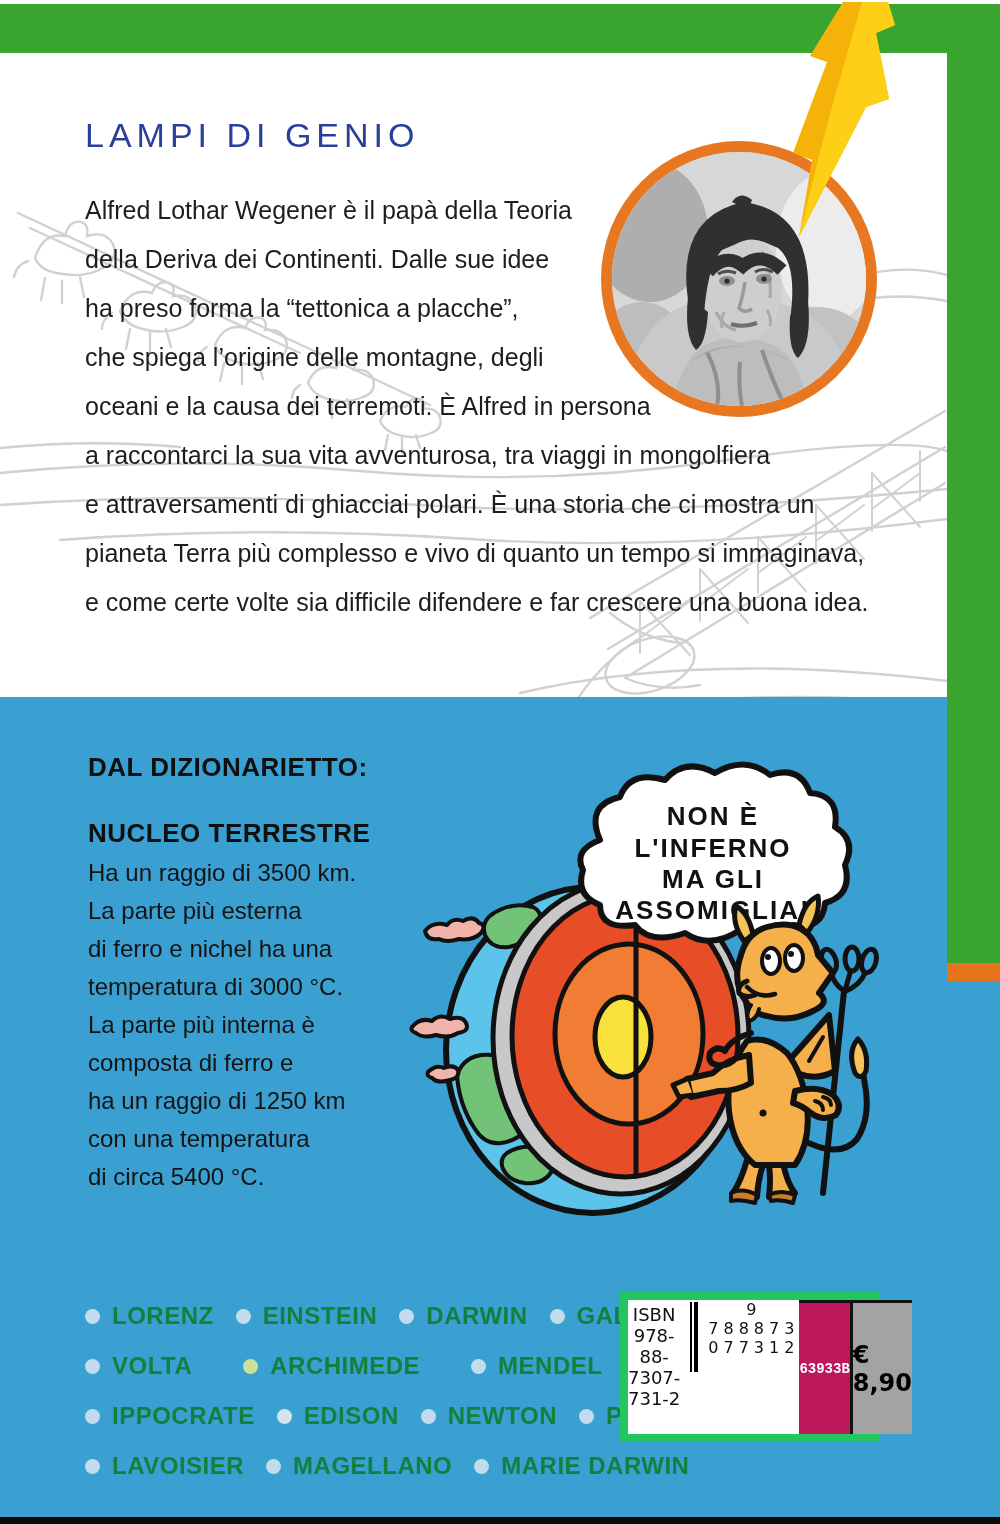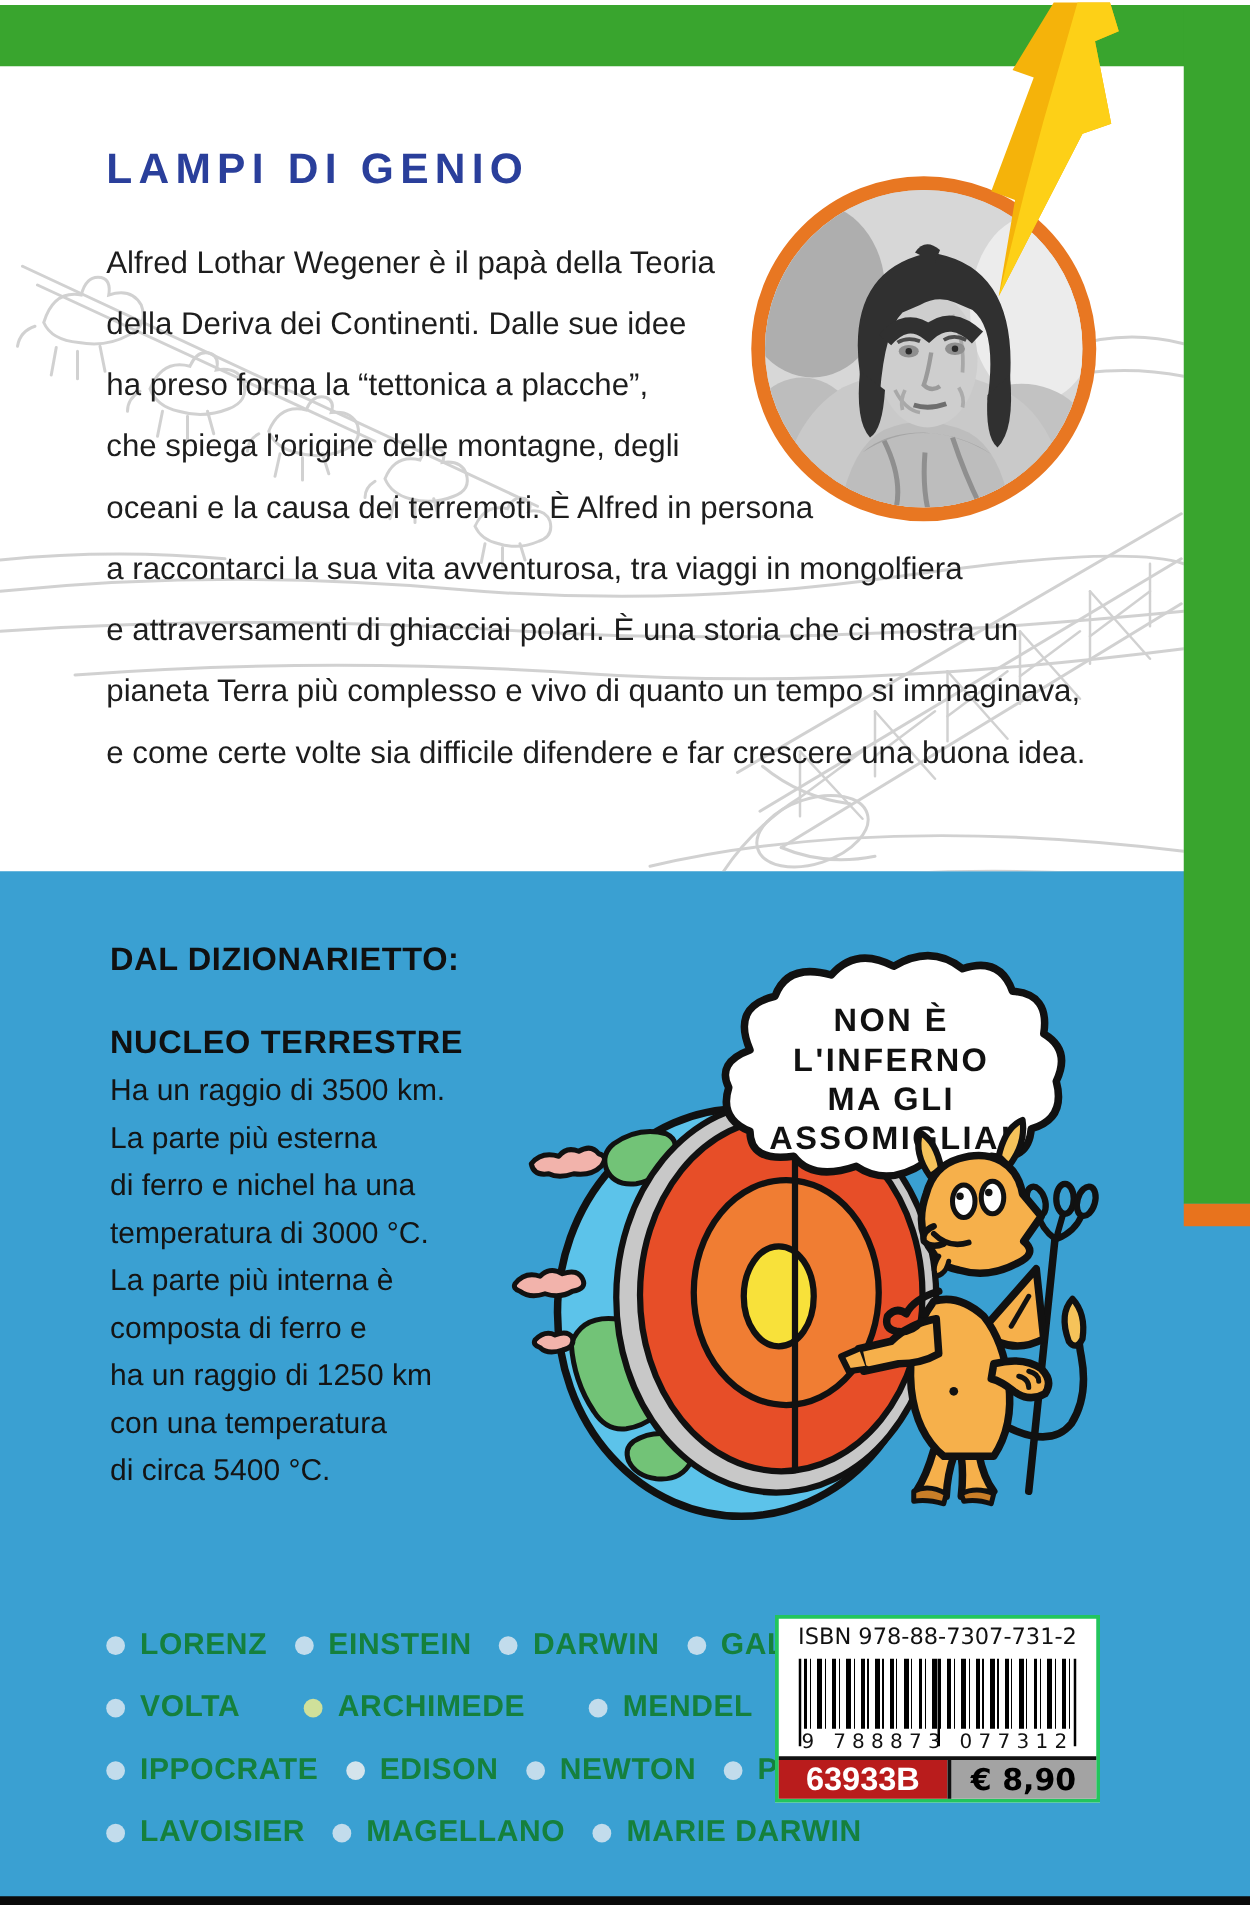--- a/index.html
+++ b/index.html
@@ -10,21 +10,21 @@
   .abs{position:absolute;}
 
   
   .green-top{left:0;top:4px;width:1000px;height:49px;background:#39a52e;z-index:4;}
   .green-right{left:947px;top:4px;width:53px;height:959px;background:#39a52e;z-index:4;}
   .orange-chip{left:947px;top:963px;width:53px;height:18px;background:#e8731d;z-index:4;}
   .blue-panel{left:0;top:697px;width:1000px;height:827px;background:#3aa0d2;z-index:0;}
   .bottom-bar{left:0;top:1517px;width:1000px;height:7px;background:#0a0a0a;z-index:5;}
 
   
-  .title{left:85px;top:116px;font-size:34px;font-weight:700;letter-spacing:5px;color:#2a3f9b;z-index:3;white-space:nowrap;}
+  .title{left:85px;top:116px;font-size:34px;font-weight:400;letter-spacing:5px;color:#2a3f9b;z-index:3;white-space:nowrap;}
   .intro{left:85px;top:186px;z-index:3;}
   .intro-line{font-size:25px;line-height:49px;color:#1d1d1d;white-space:nowrap;}
   .sketch{left:0;top:53px;z-index:1;pointer-events:none;}
 
   .photo-ring{
     left:601px;top:141px;width:276px;height:276px;border-radius:50%;
     border:11px solid #e87722;box-sizing:border-box;overflow:hidden;z-index:4;background:#d9d9d9;
   }
   .bolt{left:778px;top:0;z-index:6;}
 
@@ -34,36 +34,36 @@
   .def-line{font-size:24px;line-height:38px;color:#141414;white-space:nowrap;}
   .series-row{display:flex;align-items:center;font-weight:800;font-size:24px;letter-spacing:0.5px;color:#15803d;z-index:2;white-space:nowrap;}
   .series-item{display:inline-flex;align-items:center;margin-right:22px;}
   .bullet{width:15px;height:15px;border-radius:50%;display:inline-block;margin-right:12px;background:#c2dcec;}
   .series-label{display:inline-block;}
 
   .illu{left:395px;top:745px;z-index:1;}
 
   
   .barcode-box{
-    left:620px;top:1292px;width:260px;height:150px;background:#fff;border:3px solid #22c55e;
-    box-sizing:border-box;z-index:3;display:flex;flex-direction:column;
+    left:620px;top:1292px;width:260px;height:150px;background:#fff;border:8px solid #22c55e;
+    box-sizing:border-box;z-index:3;display:flex;flex-direction:row;
   }
   .isbn-line{height:26px;text-align:center;font-size:18px;color:#111;padding-top:4px;font-family:"DejaVu Sans",sans-serif;}
   .bars-wrap{position:relative;height:58px;margin:2px 14px 0 14px;}
   .bars{
     position:absolute;left:6px;right:6px;top:0;bottom:0;
     background:repeating-linear-gradient(90deg,
       #000 0 3px,#fff 3px 5px,#000 5px 6px,#fff 6px 11px,
       #000 11px 15px,#fff 15px 17px,#000 17px 18px,#fff 18px 23px);
   }
   .guard{position:absolute;top:0;width:2px;height:70px;background:#000;}
   .digits-line{height:22px;text-align:center;font-size:16px;letter-spacing:5px;color:#111;font-family:"DejaVu Sans",sans-serif;}
   .price-row{flex:1;display:flex;border-top:3px solid #111;}
-  .code-cell{width:53%;background:#b91c1c;color:#fff;display:flex;align-items:center;justify-content:center;
-    font-size:26px;font-weight:700;font-family:Liberation Sans, sans-serif;}
+  .code-cell{width:53%;background:#be185d;color:#fff;display:flex;align-items:center;justify-content:center;
+    font-size:14px;font-weight:700;font-family:Liberation Mono, monospace;}
   .price-cell{flex:1;background:#a3a3a3;color:#000;border-left:3px solid #111;display:flex;align-items:center;justify-content:center;
     font-size:24px;font-weight:700;font-family:"DejaVu Sans",sans-serif;}
 </style>
 </head>
 <body>
 
 <div class="page">
 
   <div class="abs blue-panel"></div>
   <div class="abs green-top"></div>

